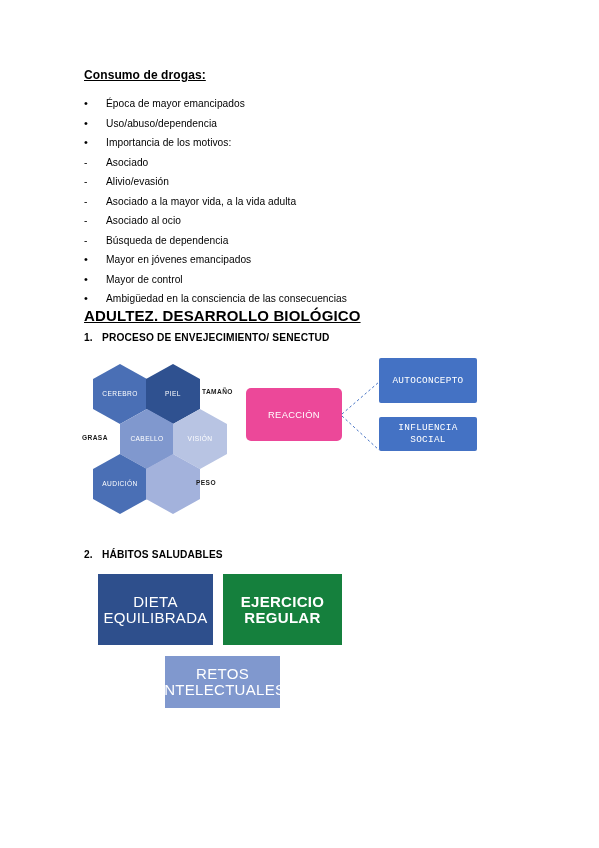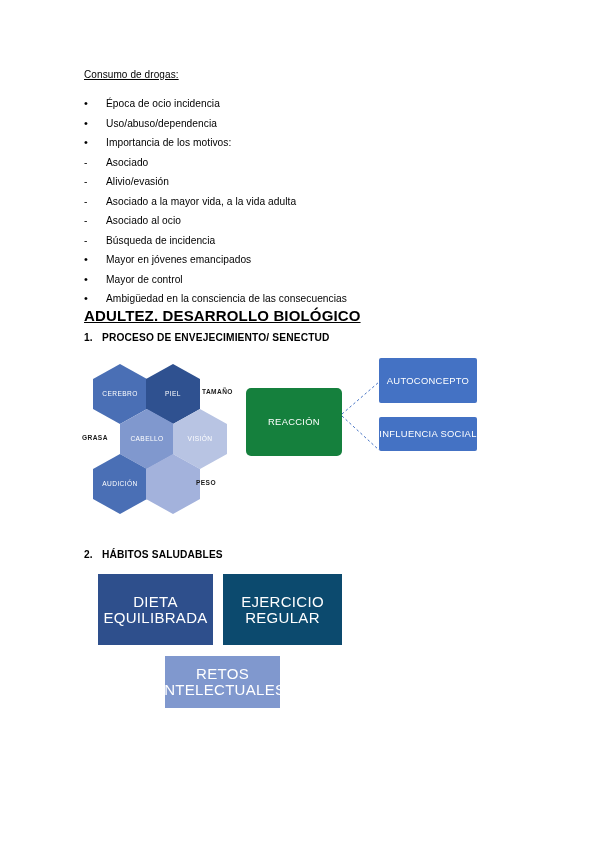--- a/index.html
+++ b/index.html
@@ -22,22 +22,22 @@
   }
 
   
   .content {
     position: absolute;
     left: 84px;
     top: 68px;
     width: 440px;
   }
   .heading-underline {
-    font-size: 10px;
-    font-weight: normal;
+    font-size: 12px;
+    font-weight: bold;
     text-decoration: underline;
     letter-spacing: 0.1px;
     margin: 0 0 12px 0;
     line-height: 14px;
   }
   .bullet-list {
     margin: 0;
     padding: 0;
     list-style: none;
   }
@@ -131,21 +131,21 @@
     color: #ffffff;
     display: flex;
     align-items: center;
     justify-content: center;
     text-align: center;
     font-size: 9.4px;
     letter-spacing: 0.3px;
     line-height: 12px;
     border-radius: 5px;
   }
-  .flow-box.sharp { border-radius: 2px; }
+  .flow-box.sharp { border-radius: 2px; font-family: Liberation Mono, monospace; }
   .flow svg {
     position: absolute;
     left: 0;
     top: 0;
     width: 245px;
     height: 125px;
     overflow: visible;
   }
 
   
@@ -171,21 +171,21 @@
 </head>
 <body>
 
 <div class="page">
 
   <div class="content">
     <div class="heading-underline">Consumo de drogas:</div>
     <ul class="bullet-list" id="bullet-list">
         <li class="bullet-row">
           <span class="bullet-mark dot">•</span>
-          <span class="bullet-text">Época de ocio incidencia</span>
+          <span class="bullet-text">Época de mayor emancipados</span>
         </li>
         <li class="bullet-row">
           <span class="bullet-mark dot">•</span>
           <span class="bullet-text">Uso/abuso/dependencia</span>
         </li>
         <li class="bullet-row">
           <span class="bullet-mark dot">•</span>
           <span class="bullet-text">Importancia de los motivos:</span>
         </li>
         <li class="bullet-row">
@@ -199,21 +199,21 @@
         <li class="bullet-row">
           <span class="bullet-mark">-</span>
           <span class="bullet-text">Asociado a la mayor vida, a la vida adulta</span>
         </li>
         <li class="bullet-row">
           <span class="bullet-mark">-</span>
           <span class="bullet-text">Asociado al ocio</span>
         </li>
         <li class="bullet-row">
           <span class="bullet-mark">-</span>
-          <span class="bullet-text">Búsqueda de incidencia</span>
+          <span class="bullet-text">Búsqueda de dependencia</span>
         </li>
         <li class="bullet-row">
           <span class="bullet-mark dot">•</span>
           <span class="bullet-text">Mayor en jóvenes emancipados</span>
         </li>
         <li class="bullet-row">
           <span class="bullet-mark dot">•</span>
           <span class="bullet-text">Mayor de control</span>
         </li>
         <li class="bullet-row">
@@ -258,24 +258,24 @@
     <div class="hex-label-out" style="left:118px; top:30px;">TAMAÑO</div>
     <div class="hex-label-out" style="left:-2px; top:76px;">GRASA</div>
     <div class="hex-label-out" style="left:112px; top:121px;">PESO</div>
   </div>
 
   <div class="flow">
     <svg viewBox="0 0 245 125">
       <line x1="96" y1="56" x2="133" y2="24" stroke="#4472C4" stroke-width="1" stroke-dasharray="2.5,2.5"></line>
       <line x1="96" y1="58" x2="133" y2="92" stroke="#4472C4" stroke-width="1" stroke-dasharray="2.5,2.5"></line>
     </svg>
-    <div class="flow-box" style="left: 0px; top: 30px; width: 96px; height: 68px; background: #15803d;">REACCIÓN</div>
+    <div class="flow-box" style="left: 0px; top: 30px; width: 96px; height: 53px; background: #ec4899;">REACCIÓN</div>
     <div class="flow-box sharp" style="left: 133px; top: 0px; width: 98px; height: 45px; background: rgb(68, 114, 196);">AUTOCONCEPTO</div>
     <div class="flow-box sharp" style="left: 133px; top: 59px; width: 98px; height: 34px; background: rgb(68, 114, 196);">INFLUENCIA SOCIAL</div>
   </div>
 
   <div class="habits">
     <div class="habit-box" style="left: 0px; top: 0px; width: 115px; height: 71px; background: rgb(46, 79, 140);">DIETA EQUILIBRADA</div>
-    <div class="habit-box" style="left: 125px; top: 0px; width: 119px; height: 71px; background: #0c4a6e;">EJERCICIO REGULAR</div>
+    <div class="habit-box" style="left: 125px; top: 0px; width: 119px; height: 71px; background: #15803d; font-weight: bold;">EJERCICIO REGULAR</div>
     <div class="habit-box" style="left: 67px; top: 82px; width: 115px; height: 52px; background: rgb(128, 152, 206);">RETOS INTELECTUALES</div>
   </div>
 
 </div>
 
 </body></html>

